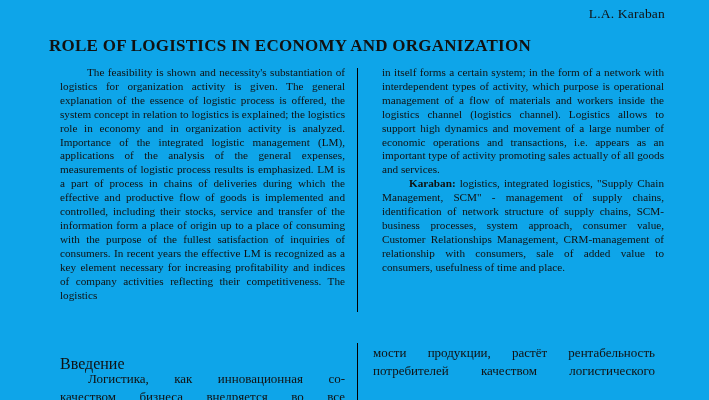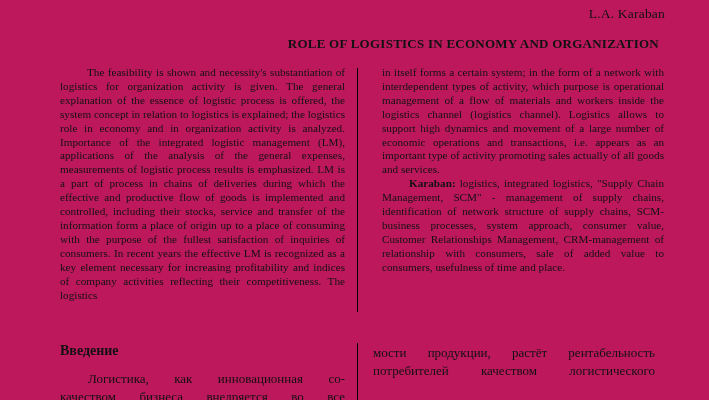--- a/index.html
+++ b/index.html
@@ -4,42 +4,42 @@
 <style>
   html, body {
     margin: 0;
     padding: 0;
     background: #e9e9e9;
   }
   .page {
     position: relative;
     width: 709px;
     height: 400px;
-    background: #be185d;
+    background: #0ea5e9;
     overflow: hidden;
     font-family: "Liberation Serif", serif;
     color: #111111;
   }
   .author {
     position: absolute;
     top: 6px;
     left: 60px;
     width: 605px;
     text-align: right;
     font-size: 13.5px;
     letter-spacing: 0.2px;
   }
   .paper-title {
     position: absolute;
     top: 36px;
-    left: 64px;
+    left: 49px;
     width: 595px;
-    text-align: right;
+    text-align: left;
     font-weight: bold;
-    font-size: 13px;
+    font-size: 17px;
     letter-spacing: 0.25px;
   }
   .abstract-col {
     position: absolute;
     top: 66px;
     font-size: 11.2px;
     line-height: 13.9px;
     text-align: justify;
   }
   .abstract-col p {
@@ -54,24 +54,24 @@
   .vdivider {
     position: absolute;
     left: 357px;
     width: 1px;
     background: #000000;
   }
   .vdivider.top    { top: 68px;  height: 244px; }
   .vdivider.bottom { top: 343px; height: 57px; }
   .intro-heading {
     position: absolute;
-    top: 343px;
+    top: 355px;
     left: 60px;
-    font-size: 14px;
-    font-weight: bold;
+    font-size: 16px;
+    font-weight: normal;
   }
   .intro-col {
     position: absolute;
     font-size: 13px;
     line-height: 17.6px;
   }
   .intro-left  { left: 60px;  top: 362px; width: 285px; }
   .intro-right { left: 373px; top: 344px; width: 282px; }
   .intro-line {
     text-align: justify;

